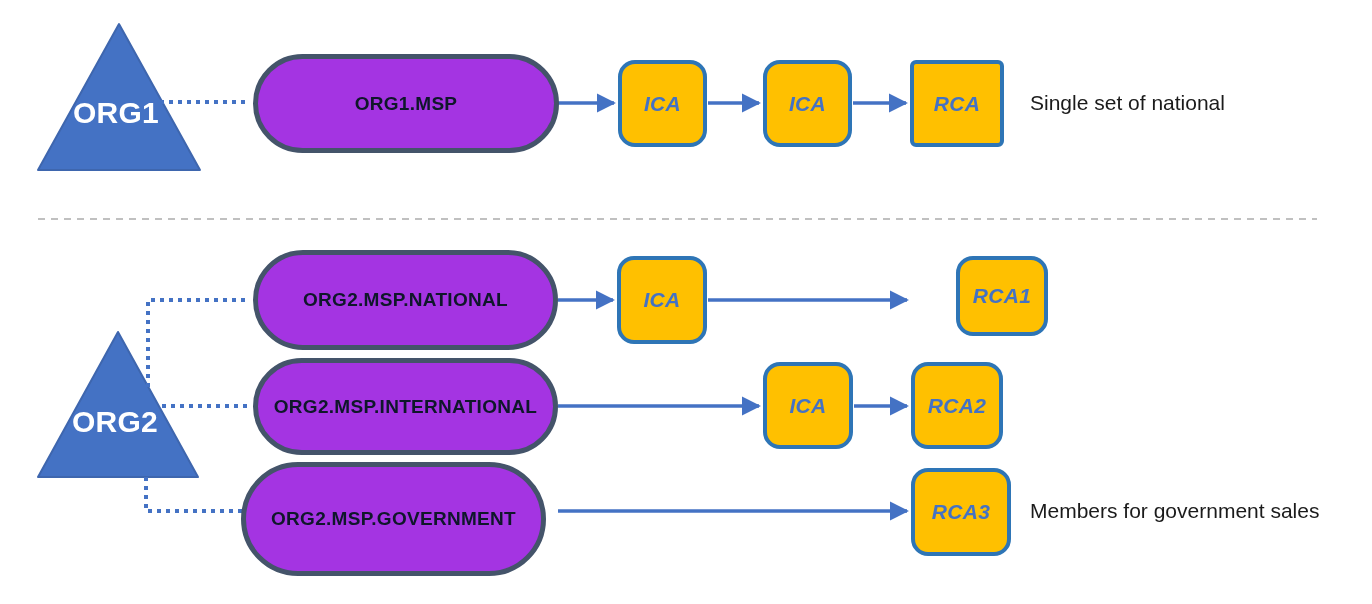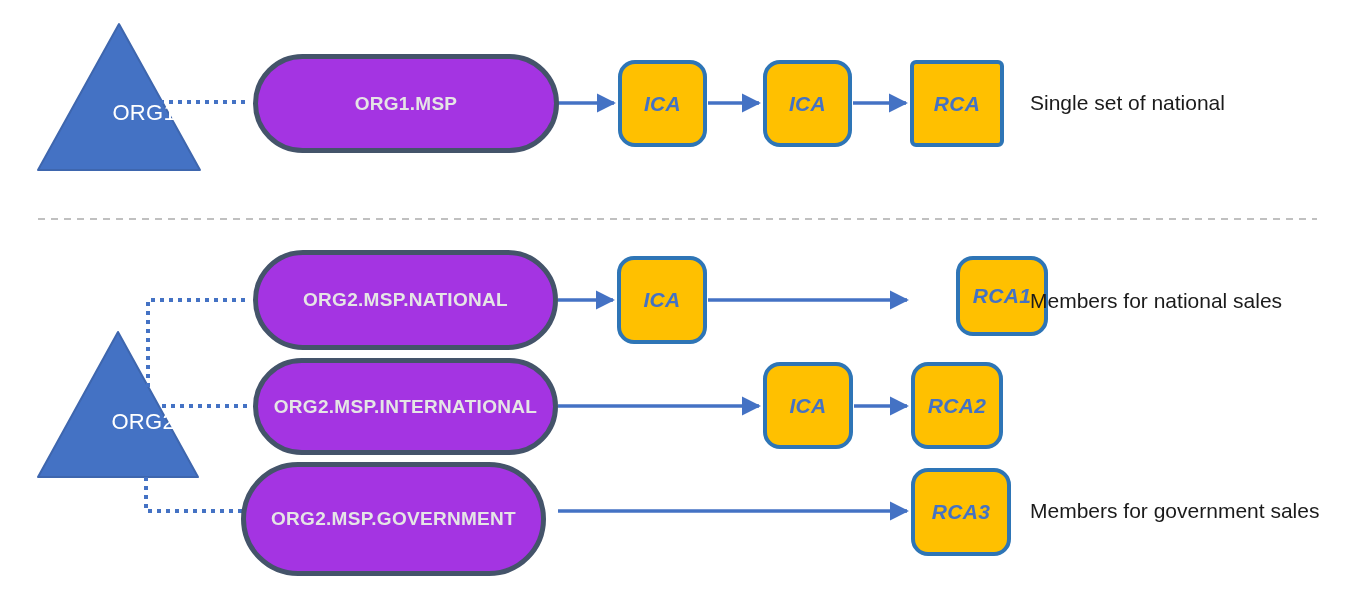--- a/index.html
+++ b/index.html
@@ -33,35 +33,35 @@
   .divider{fill:none;stroke:var(--divider);stroke-width:2;stroke-dasharray:7 6;}
 
   
   .msp{
     position:absolute;
     background:var(--msp-fill);
     border:5px solid var(--msp-stroke);
     border-radius:60px;
     box-sizing:border-box;
     display:flex;align-items:center;justify-content:center;
-    color:#e5e5e5;font-weight:bold;font-size:19px;letter-spacing:.3px;
+    color:#0f172a;font-weight:bold;font-size:19px;letter-spacing:.3px;
   }
   .ca{
     position:absolute;
     background:var(--ca-fill);
     border:4px solid var(--ca-stroke);
     border-radius:17px;
     box-sizing:border-box;
     display:flex;align-items:center;justify-content:center;
     color:var(--ca-text);font-weight:bold;font-size:21px;letter-spacing:.3px;font-style:italic;
   }
   .orgname{
     position:absolute;
-    color:#ffffff;font-weight:normal;font-size:22px;letter-spacing:.3px;
-    text-align:right;width:120px;
+    color:#ffffff;font-weight:bold;font-size:30px;letter-spacing:.3px;
+    text-align:center;width:120px;
     transform:translate(-50%,-50%);
   }
   .note{
     position:absolute;
     color:var(--note-text);font-size:21px;
     transform:translateY(-50%);
     white-space:nowrap;
   }
 </style>
 </head>
@@ -104,21 +104,20 @@
 
   <div class="msp" style="left:253px;top:54px;width:306px;height:99px;">ORG1.MSP</div>
   <div class="ca" style="left:618px;top:60px;width:89px;height:87px;">ICA</div>
   <div class="ca" style="left:763px;top:60px;width:89px;height:87px;">ICA</div>
   <div class="ca" style="left:910px;top:60px;width:94px;height:87px;border-radius:6px;">RCA</div>
   <div class="note" style="left:1030px;top:103px;">Single set of national</div>
 
   <div class="msp" style="left:253px;top:250px;width:305px;height:100px;">ORG2.MSP.NATIONAL</div>
   <div class="ca" style="left:617px;top:256px;width:90px;height:88px;">ICA</div>
   <div class="ca" style="left:911px;top:256px;width:92px;height:80px;margin-left:45px;">RCA1</div>
-  <div class="note" style="left:1030px;top:301px;">Members for national sales</div>
 
   <div class="msp" style="left:253px;top:358px;width:305px;height:97px;">ORG2.MSP.INTERNATIONAL</div>
   <div class="ca" style="left:763px;top:362px;width:90px;height:87px;">ICA</div>
   <div class="ca" style="left:911px;top:362px;width:92px;height:87px;">RCA2</div>
 
   <div class="msp" style="left:241px;top:462px;width:305px;height:114px;">ORG2.MSP.GOVERNMENT</div>
   <div class="ca" style="left:911px;top:468px;width:100px;height:88px;">RCA3</div>
   <div class="note" style="left:1030px;top:511px;">Members for government sales</div>
 
 </div>

